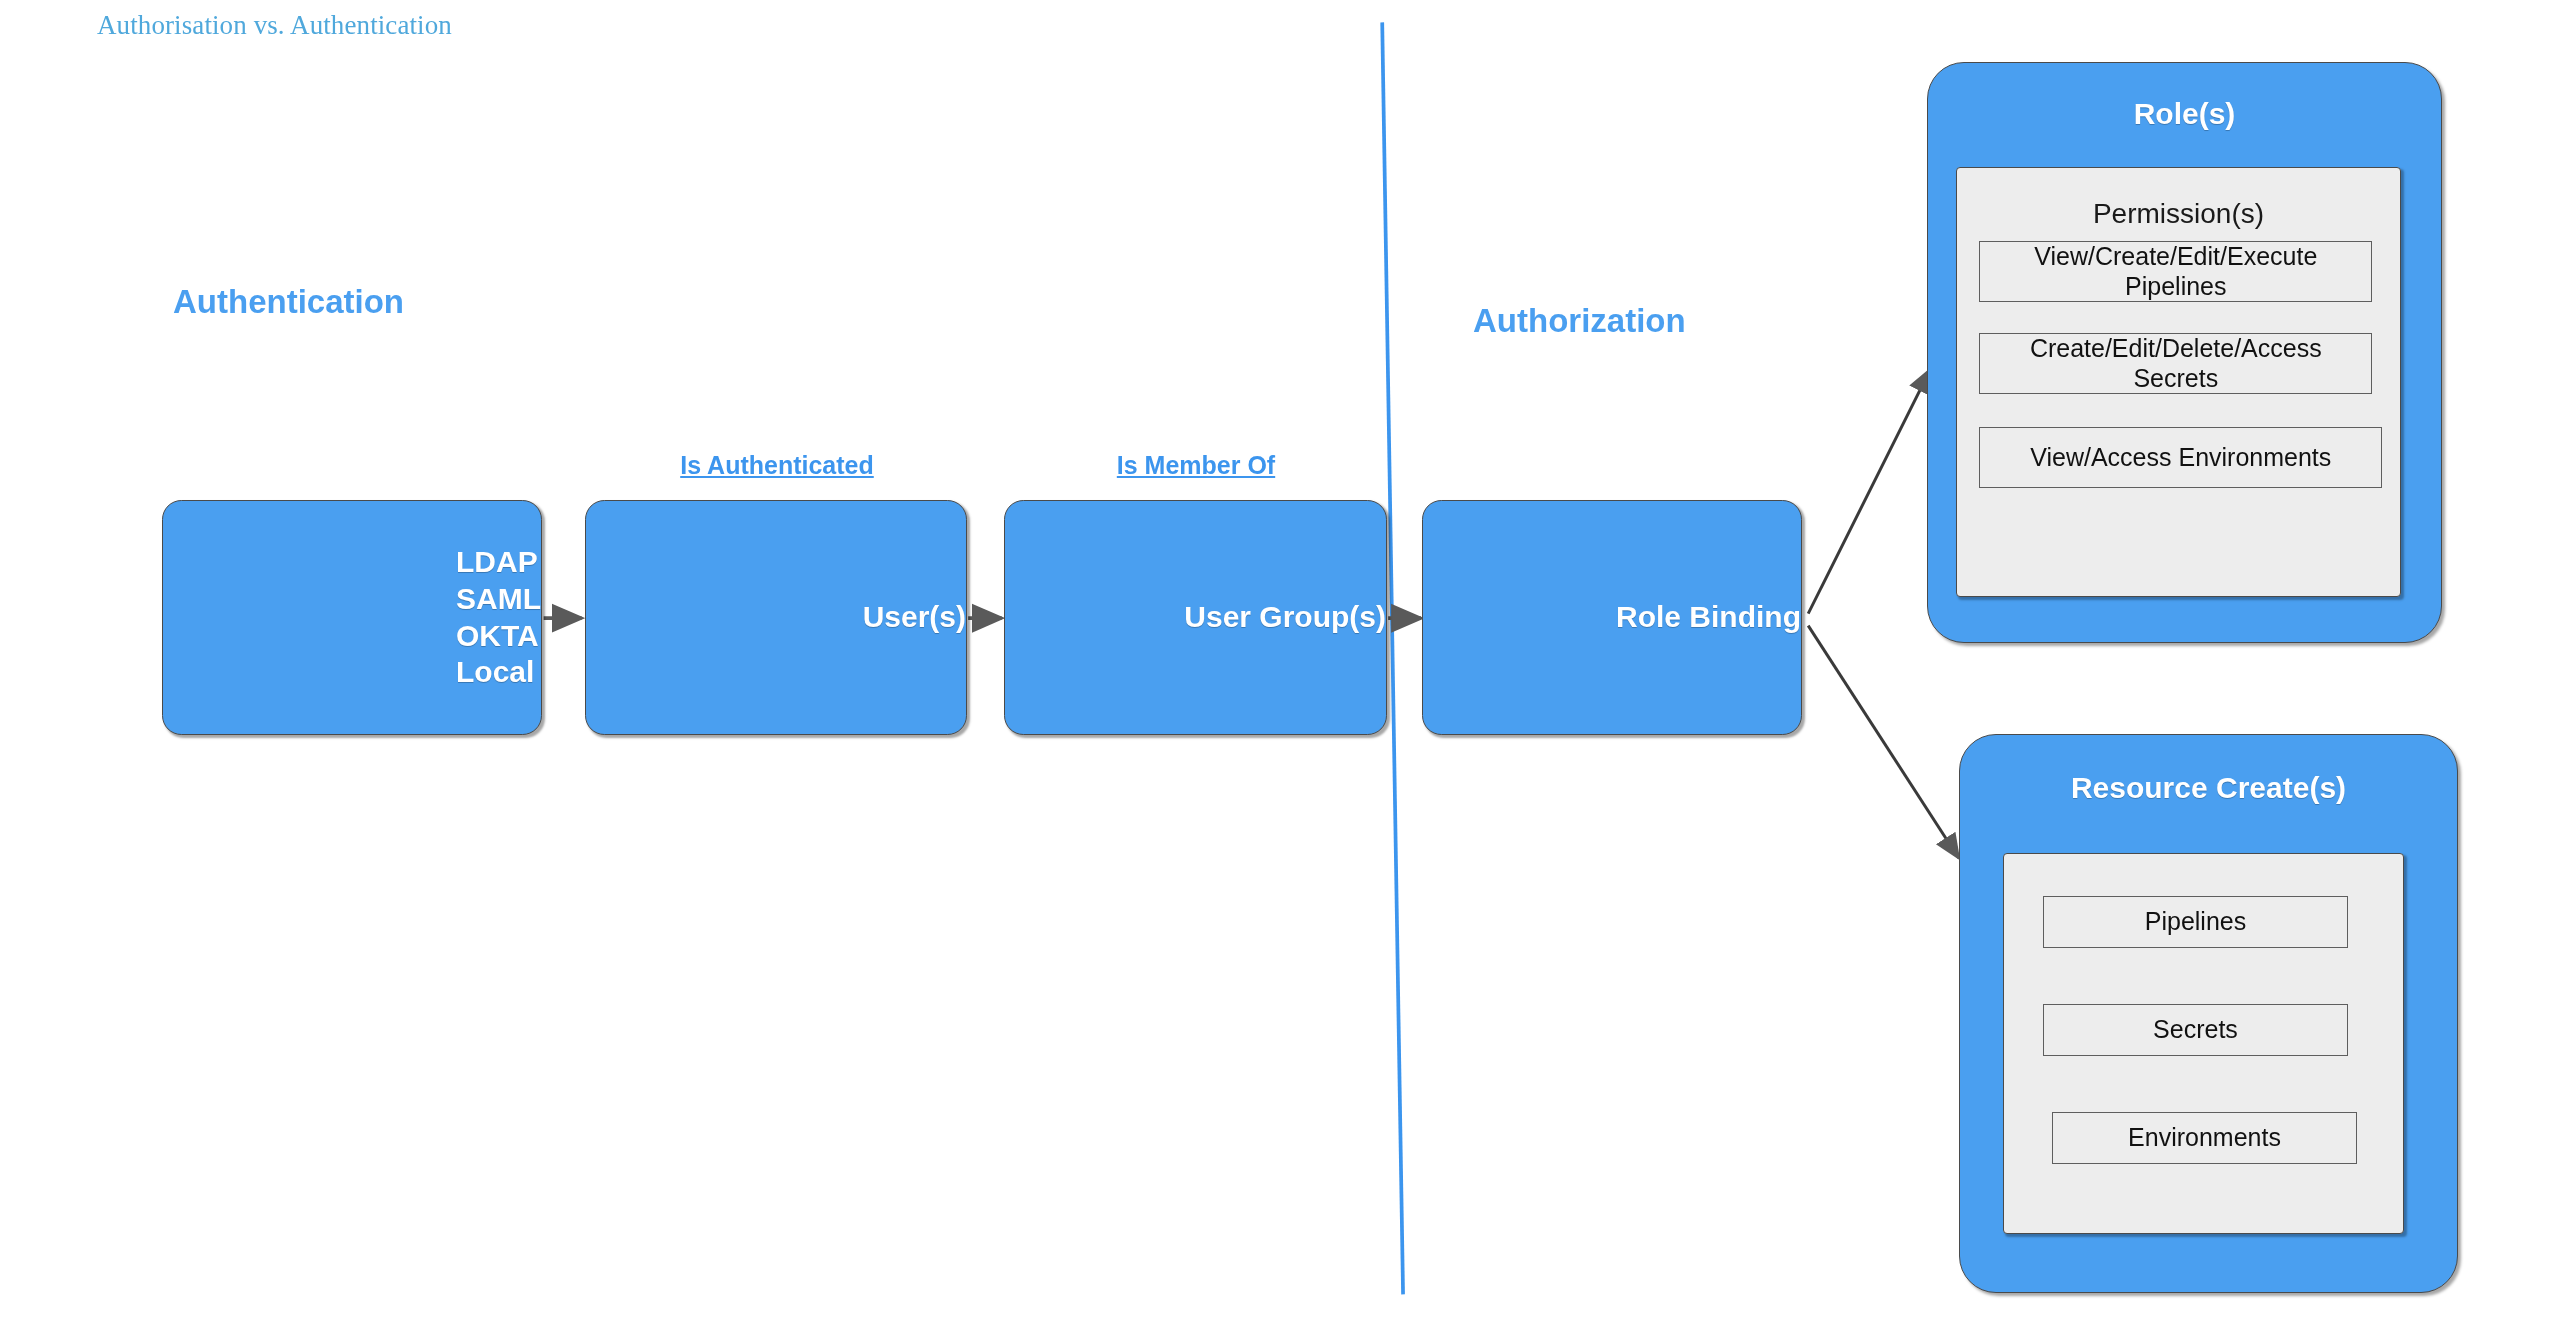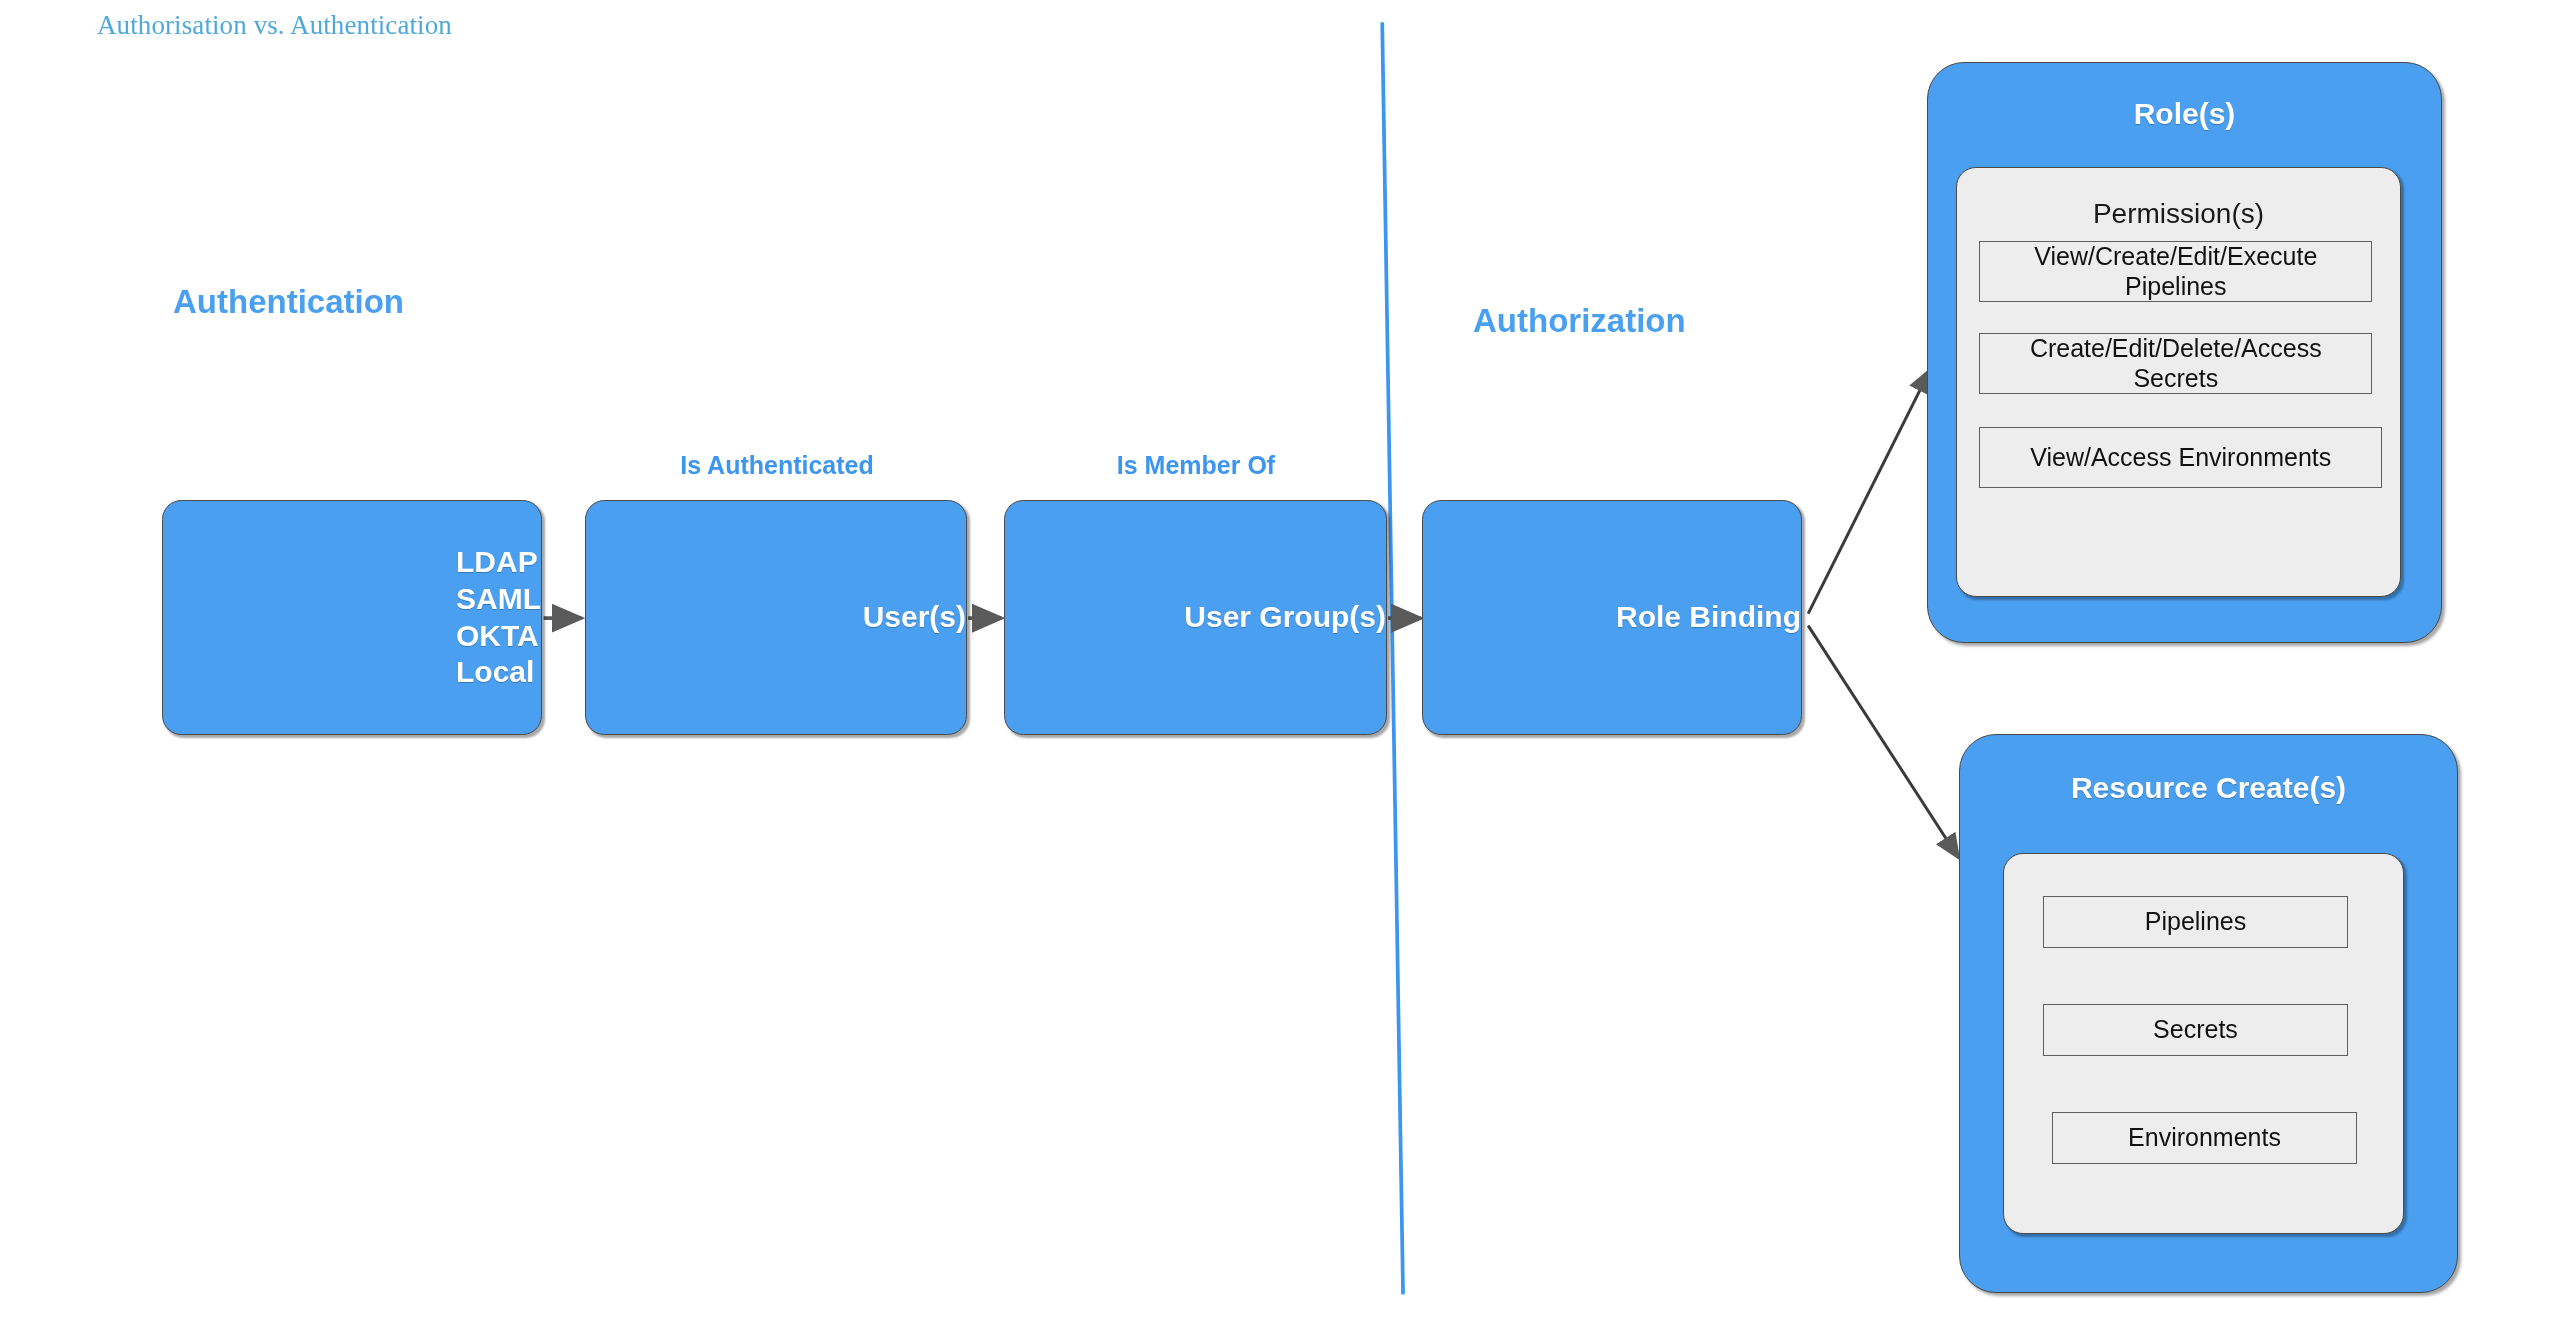--- a/index.html
+++ b/index.html
@@ -39,20 +39,21 @@
     color: #4A9FF0;
     white-space: nowrap;
   }
   .edge-label {
     position: absolute;
     font-size: 25px;
     font-weight: bold;
     color: #3C95EE;
     white-space: nowrap;
     text-align: center;
+    text-decoration: underline;
   }
 
   
   .divider {
     position: absolute;
     left: 0;
     top: 0;
     width: 2576px;
     height: 1319px;
     pointer-events: none;
@@ -98,21 +99,21 @@
     text-align: center;
     color: #ffffff;
     font-weight: bold;
     font-size: 30px;
     text-shadow: 0 0.7px 0.7px rgba(0,0,0,0.25);
   }
   .inner-panel {
     position: absolute;
     background: #ededed;
     border: 1.5px solid #4a4a4a;
-    border-radius: 20px;
+    border-radius: 4px;
     box-shadow: 2.2px 2.2px 2.2px rgba(0,0,0,0.3);
     box-sizing: border-box;
   }
   .inner-title {
     position: absolute;
     left: 0;
     right: 0;
     text-align: center;
     color: #1a1a1a;
     font-size: 28px;

